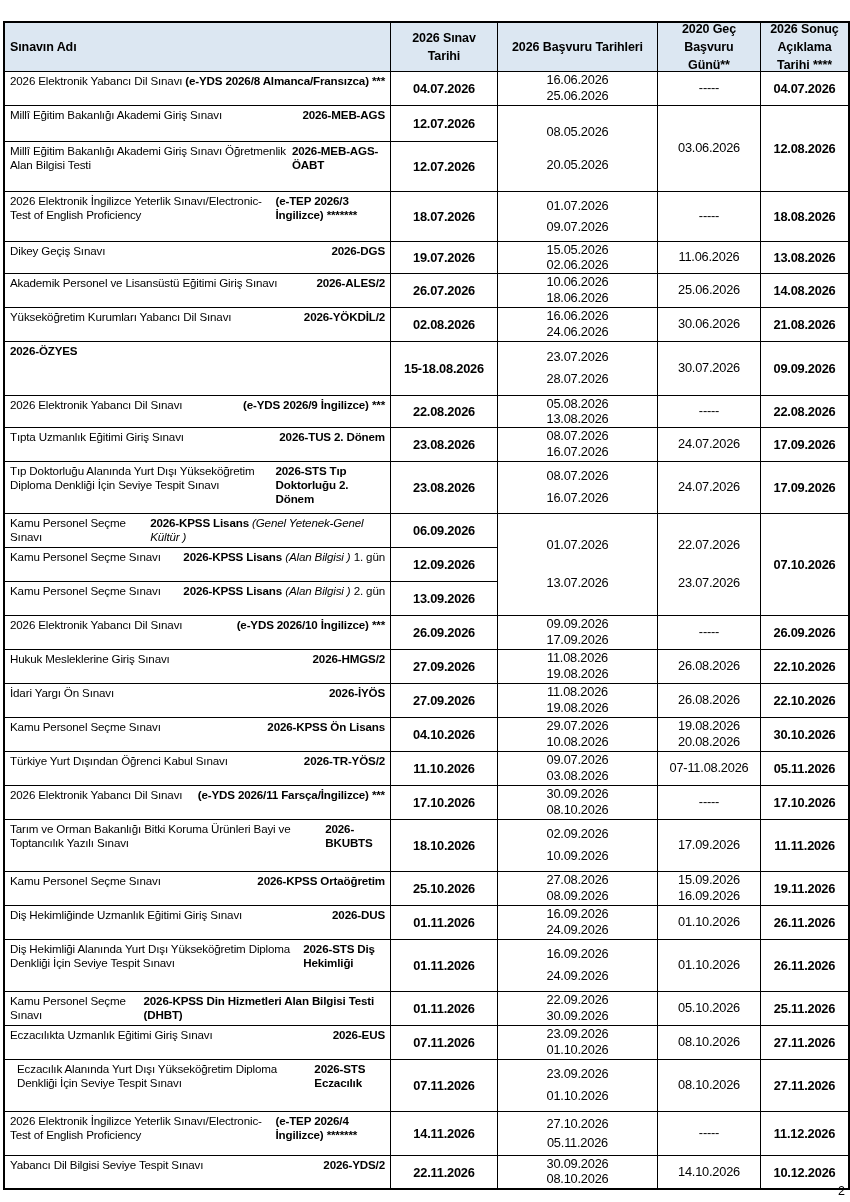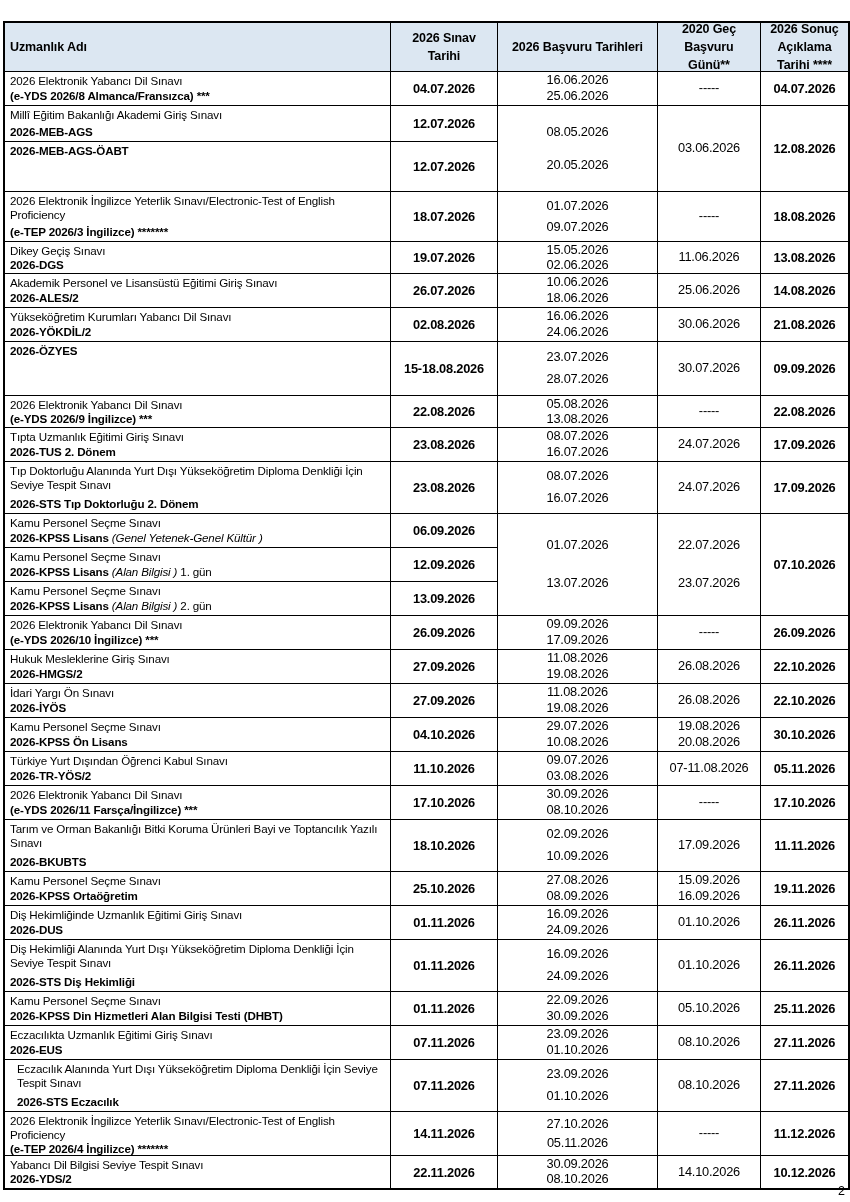--- a/index.html
+++ b/index.html
@@ -20,21 +20,21 @@
   .bl{border-left:1px solid #000;}
   .bt{border-top:1px solid #000;}
   .hcell{
     background:var(--header-bg,#dce7f2);
     display:flex;align-items:center;justify-content:center;
     text-align:center;font-weight:bold;font-size:12.5px;line-height:1.45;
     padding:2px 6px;letter-spacing:-0.1px;
   }
   .hfirst{justify-content:flex-start;text-align:left;padding-left:5px;}
   .name-cell{
-    display:flex;flex-direction:column;justify-content:space-between;
+    display:flex;flex-direction:row;justify-content:space-between;
     padding:2px 5px 2px 5px;font-size:11.6px;line-height:1.2;letter-spacing:-0.15px;
   }
   .code{font-weight:bold;}
   .ci{font-style:italic;font-weight:normal;}
   .cs{font-weight:normal;}
   .exam-cell,.result-cell{
     display:flex;align-items:center;justify-content:center;
     font-weight:bold;font-size:12.8px;letter-spacing:-0.2px;
   }
   .app-cell{
@@ -42,21 +42,21 @@
     font-size:12.8px;letter-spacing:-0.2px;line-height:1.15;
   }
   .pagenum{position:absolute;top:1184px;right:5px;font-size:12.5px;}
 </style>
 </head>
 <body>
 
 <div class="page">
   <div class="title">ÖSYM 2026 Yılı Sınav Takvimi *</div>
   <div id="grid" style="grid-template-rows: 48px 34px 36px 50px 50px 32px 34px 34px 54px 32px 34px 52px 34px 34px 34px 34px 34px 34px 34px 34px 34px 52px 34px 34px 52px 34px 34px 52px 44px 33px;">
-      <div class="cell hcell hfirst" style="grid-area: 1 / 1;">Uzmanlık Adı</div>
+      <div class="cell hcell hfirst" style="grid-area: 1 / 1;">Sınavın Adı</div>
       <div class="cell hcell bl" style="grid-area: 1 / 2;">2026 Sınav Tarihi</div>
       <div class="cell hcell bl" style="grid-area: 1 / 3;">2026 Başvuru Tarihleri</div>
       <div class="cell hcell bl" style="grid-area: 1 / 4;">2020 Geç Başvuru Günü**</div>
       <div class="cell hcell bl" style="grid-area: 1 / 5;">2026 Sonuç Açıklama Tarihi ****</div>
       <div class="cell name-cell bt" style="grid-area: 2 / 1;">
         <div class="nm">2026 Elektronik Yabancı Dil Sınavı</div>
         <div class="code"><span class="cb">(e-YDS 2026/8 Almanca/Fransızca) ***</span></div>
       </div>
       <div class="cell exam-cell bl bt" style="grid-area: 2 / 2;">
         <div>04.07.2026</div>
@@ -82,20 +82,21 @@
         <div>08.05.2026</div>
         <div>20.05.2026</div>
       </div>
       <div class="cell app-cell bl bt" style="grid-area: 3 / 4 / span 2;">
         <div>03.06.2026</div>
       </div>
       <div class="cell result-cell bl bt" style="grid-area: 3 / 5 / span 2;">
         <div>12.08.2026</div>
       </div>
       <div class="cell name-cell bt" style="grid-area: 4 / 1;">
+        <div class="nm">Millî Eğitim Bakanlığı Akademi Giriş Sınavı Öğretmenlik Alan Bilgisi Testi</div>
         <div class="code"><span class="cb">2026-MEB-AGS-ÖABT</span></div>
       </div>
       <div class="cell exam-cell bl bt" style="grid-area: 4 / 2;">
         <div>12.07.2026</div>
       </div>
       <div class="cell name-cell bt" style="grid-area: 5 / 1;">
         <div class="nm">2026  Elektronik İngilizce Yeterlik Sınavı/Electronic-Test of English Proficiency</div>
         <div class="code"><span class="cb">(e-TEP 2026/3 İngilizce) *******</span></div>
       </div>
       <div class="cell exam-cell bl bt" style="grid-area: 5 / 2;">

